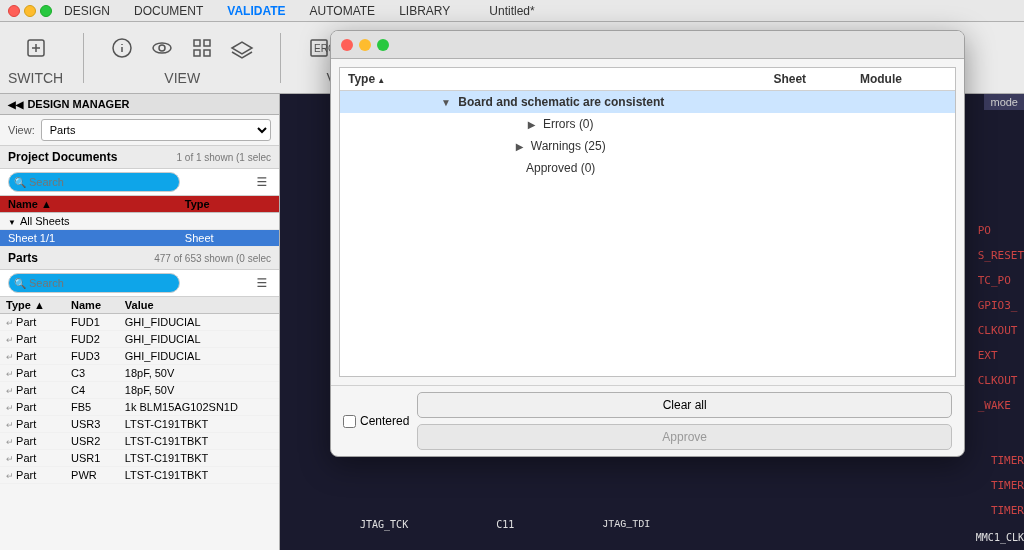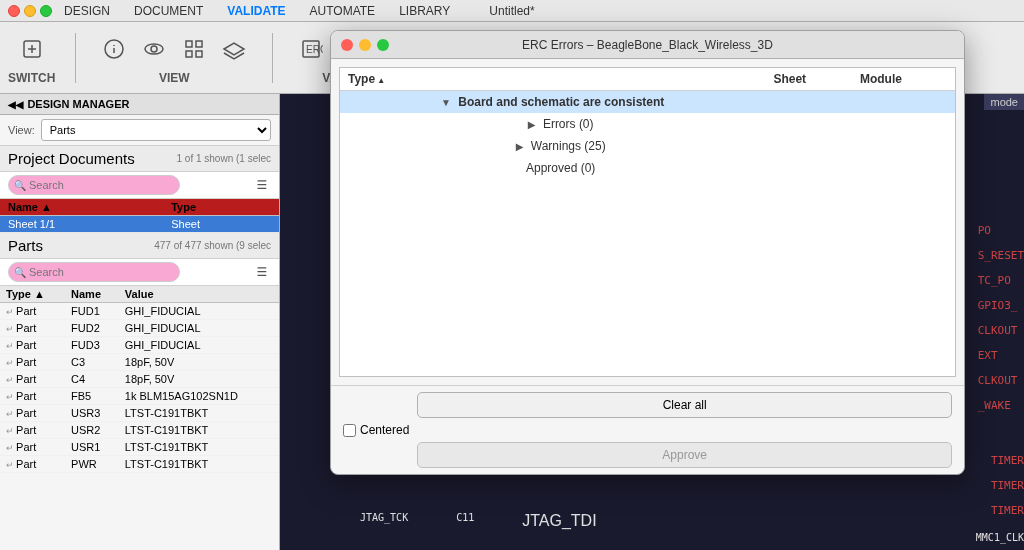--- a/index.html
+++ b/index.html
@@ -84,23 +84,23 @@
       background: transparent;
       border: none;
       border-radius: 4px;
       cursor: pointer;
       display: flex;
       align-items: center;
       justify-content: center;
       font-size: 16px;
     }
     .toolbar-label {
-      font-size: 12px;
+      font-size: 14px;
       color: #555;
-      font-weight: 700;
+      font-weight: 400;
       text-transform: uppercase;
     }
     .toolbar-separator {
       width: 1px;
       height: 50px;
       background: #b0b0b0;
       margin: 0 4px;
     }
 
     
@@ -161,38 +161,38 @@
       padding: 0 4px;
     }
     .section-header {
       display: flex;
       justify-content: space-between;
       align-items: center;
       padding: 4px 8px;
       background: #ebebeb;
       border-bottom: 1px solid #d0d0d0;
     }
-    .section-title { font-size: 15px; font-weight: 400; }
+    .section-title { font-size: 12px; font-weight: 700; }
     .section-count { font-size: 10px; color: #777; }
     .search-bar {
       display: flex;
       align-items: center;
       padding: 3px 8px;
       gap: 4px;
       border-bottom: 1px solid #d0d0d0;
       background: white;
     }
     .search-input {
       flex: 1;
       border: 1px solid #ccc;
       border-radius: 10px;
       padding: 2px 8px 2px 20px;
       font-size: 11px;
       height: 20px;
-      background: #f9a8d4;
+      background: #0ea5e9;
     }
     .search-icon-wrap {
       position: relative;
       flex: 1;
     }
     .search-icon-wrap::before {
       content: "🔍";
       position: absolute;
       left: 6px;
       top: 50%;
@@ -367,21 +367,21 @@
     }
     .erc-btn-approve {
       background: #e8e8e8;
       color: #999;
       border-color: #c0c0c0;
     }
     .erc-footer-buttons {
       display: flex;
       flex-direction: column;
       flex: 1;
-      gap: 24px;
+      gap: 6px;
     }
   </style>
 </head>
 <body>
 
 <div class="title-bar">
   <div class="title-bar-icons">
     <span class="title-bar-icon close"></span>
     <span class="title-bar-icon min"></span>
     <span class="title-bar-icon max"></span>
@@ -511,30 +511,36 @@
     </div>
 
     <table class="tree-table">
       <thead>
         <tr>
           <th>Name ▲</th>
           <th>Type</th>
         </tr>
       </thead>
       <tbody>
+        <tr>
+          <td>
+            <span class="triangle">▼</span>All Sheets
+          </td>
+          <td></td>
+        </tr>
         <tr class="tree-row-selected">
           <td class="tree-indent">Sheet 1/1</td>
           <td>Sheet</td>
         </tr>
       </tbody>
     </table>
 
     <div class="section-header">
       <span class="section-title">Parts</span>
-      <span class="section-count">477 of 477 shown (9 selec</span>
+      <span class="section-count">477 of 653 shown (0 selec</span>
     </div>
 
     <div class="search-bar">
       <div class="search-icon-wrap">
         <input class="search-input" type="text" placeholder="Search" style="">
       </div>
       <div class="list-icon-btn">☰</div>
     </div>
 
     <div class="parts-section">
@@ -619,42 +625,41 @@
       <span style="color:#cc4444; font-size:11px; font-family:monospace;">TIMER</span>
       <span style="color:#cc4444; font-size:11px; font-family:monospace;">TIMER</span>
       <span style="color:#cc4444; font-size:11px; font-family:monospace;">TIMER</span>
     </div>
 
     <div style="position:absolute; right:0; top:455px; display:flex; flex-direction:column; gap:10px;">
       <span style="color:#cc4444; font-size:11px; font-family:monospace;">ART4_RX</span>
 
     </div>
 
-    <div style="position:absolute; bottom:20px; left:80px; display:flex; gap:48px;">
+    <div style="position:absolute; bottom:20px; left:80px; display:flex; gap:88px;">
       <span style="color:#e0e0e0; font-size:10px; font-family:monospace;">JTAG_TCK</span>
       <span style="color:#e0e0e0; font-size:10px; font-family:monospace;">C11</span>
-      <span style="color:#e0e0e0; font-size:16px; font-family:Liberation Sans, sans-serif;text-align:center;">JTAG_TDI</span>
+      <span style="color:#e0e0e0; font-size:10px; font-family:Liberation Mono, monospace;text-align:center;">JTAG_TDI</span>
     </div>
 
     <div style="position:absolute; bottom:6px; right:0;">
       <span style="color:#e0e0e0; font-size:10px; font-family:monospace;">MMC1_CLK</span>
     </div>
 
     <div style="position:absolute; top:0; right:0; background:#3a3a5c; color:#ccc; font-size:11px; padding:2px 6px;">mode</div>
   </div>
 </div>
 
 <div class="erc-dialog">
   <div class="erc-title-bar">
     <div class="erc-window-controls">
       <span class="erc-ctrl close"></span>
       <span class="erc-ctrl min"></span>
       <span class="erc-ctrl max"></span>
     </div>
-    <span class="erc-title-text">ERC Errors – BeagleBone_Black_Wireless_3D</span>
   </div>
   <div class="erc-body">
     <div class="erc-list-area">
       <table class="erc-table">
         <thead>
           <tr>
             <th class="sort-col">Type</th>
             <th>Sheet</th>
             <th>Module</th>
           </tr>

